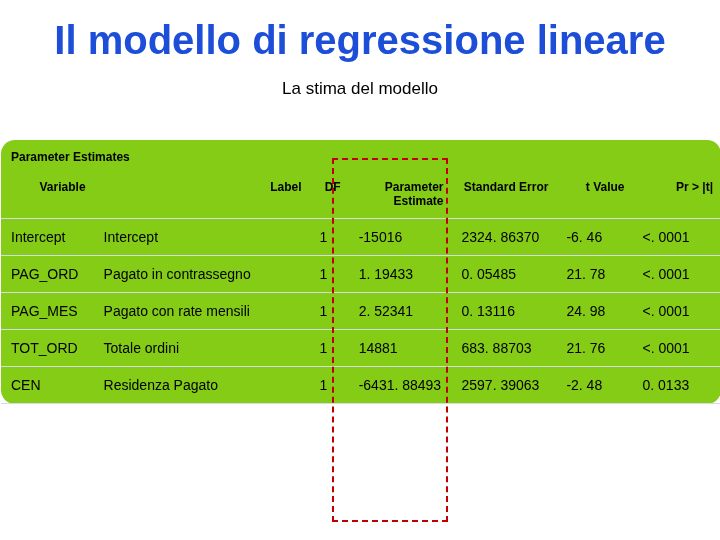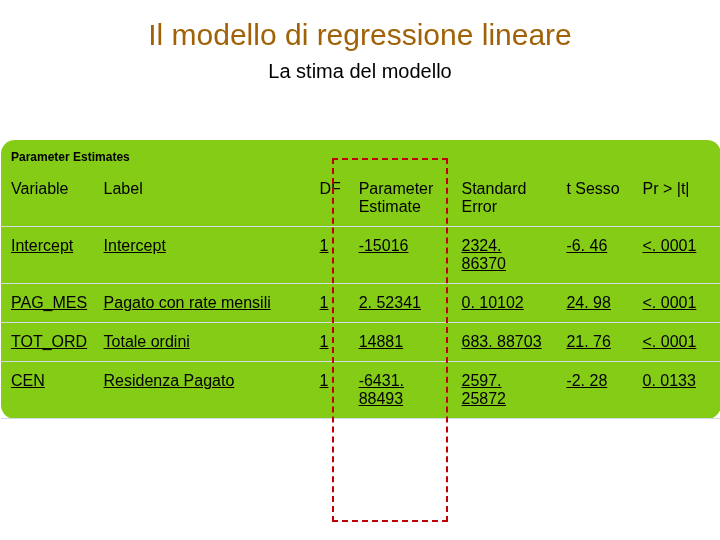--- a/index.html
+++ b/index.html
@@ -6,31 +6,31 @@
   body {
     width: 720px;
     height: 540px;
     background: #fff;
     font-family: Arial, Helvetica, sans-serif;
     position: relative;
     overflow: hidden;
   }
   .title {
     text-align: center;
-    color: #a16207;
-    font-size: 30px;
-    font-weight: 400;
+    color: #1d4ed8;
+    font-size: 40px;
+    font-weight: 700;
     margin-top: 18px;
   }
   .subtitle {
     text-align: center;
     color: #000;
-    font-size: 20px;
+    font-size: 17px;
     font-weight: 400;
-    margin-top: 8px;
+    margin-top: 16px;
   }
   .table-wrap {
     position: absolute;
     top: 140px;
     left: 1px;
     width: 720px;
     background: #84cc16;
     font-size: 12px;
     color: #000;
     border-radius: 14px;
@@ -44,22 +44,22 @@
     width: 100%;
     border-collapse: collapse;
     table-layout: fixed;
   }
   th, td {
     text-align: left;
     padding: 10px 8px 10px 10px;
     border-bottom: 1px solid #d2dbe6;
     vertical-align: top;
   }
-  th { font-weight: 400; font-size: 16px; }
-  td { font-size: 16px; text-decoration: underline; }
+  th { font-weight: 700; font-size: 12px; text-align: right; }
+  td { font-size: 14px; }
   col.c-var   { width: 90px; }
   col.c-label { width: 210px; }
   col.c-df    { width: 38px; }
   col.c-pe    { width: 100px; }
   col.c-se    { width: 102px; }
   col.c-t     { width: 74px; }
   col.c-p     { width: 86px; }
   .highlight-box {
     position: absolute;
     border: 2px dashed #c00000;
@@ -88,58 +88,67 @@
         <col class="c-t">
         <col class="c-p">
     </colgroup>
     <thead>
       <tr>
         <th>Variable</th>
         <th>Label</th>
         <th>DF</th>
         <th>Parameter Estimate</th>
         <th>Standard Error</th>
-        <th>t Sesso</th>
+        <th>t Value</th>
         <th>Pr &gt; |t|</th>
       </tr>
     </thead>
     <tbody>
       <tr>
         <td>Intercept</td>
         <td>Intercept</td>
         <td>1</td>
         <td>-15016</td>
         <td>2324. 86370</td>
         <td>-6. 46</td>
         <td>&lt;. 0001</td>
       </tr>
       <tr>
+        <td>PAG_ORD</td>
+        <td>Pagato in contrassegno</td>
+        <td>1</td>
+        <td>1. 19433</td>
+        <td>0. 05485</td>
+        <td>21. 78</td>
+        <td>&lt;. 0001</td>
+      </tr>
+      <tr>
         <td>PAG_MES</td>
         <td>Pagato con rate mensili</td>
         <td>1</td>
         <td>2. 52341</td>
-        <td>0. 10102</td>
+        <td>0. 13116</td>
         <td>24. 98</td>
         <td>&lt;. 0001</td>
       </tr>
       <tr>
         <td>TOT_ORD</td>
         <td>Totale ordini</td>
         <td>1</td>
         <td>14881</td>
         <td>683. 88703</td>
         <td>21. 76</td>
         <td>&lt;. 0001</td>
       </tr>
       <tr>
         <td>CEN</td>
         <td>Residenza Pagato</td>
         <td>1</td>
         <td>-6431. 88493</td>
-        <td>2597. 25872</td>
-        <td>-2. 28</td>
+        <td>2597. 39063</td>
+        <td>-2. 48</td>
         <td>0. 0133</td>
       </tr>
     </tbody>
   </table>
 </div>
 
 <div class="highlight-box"></div>
 
 </body></html>

